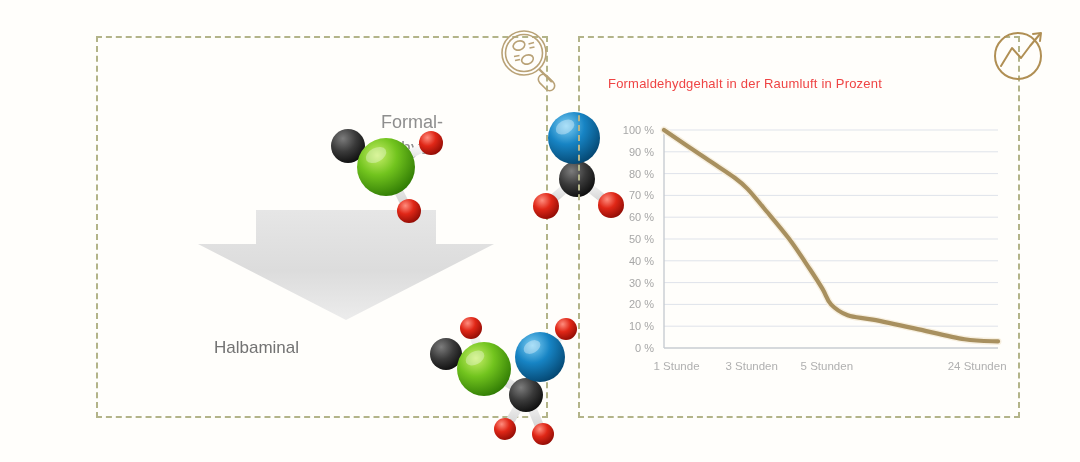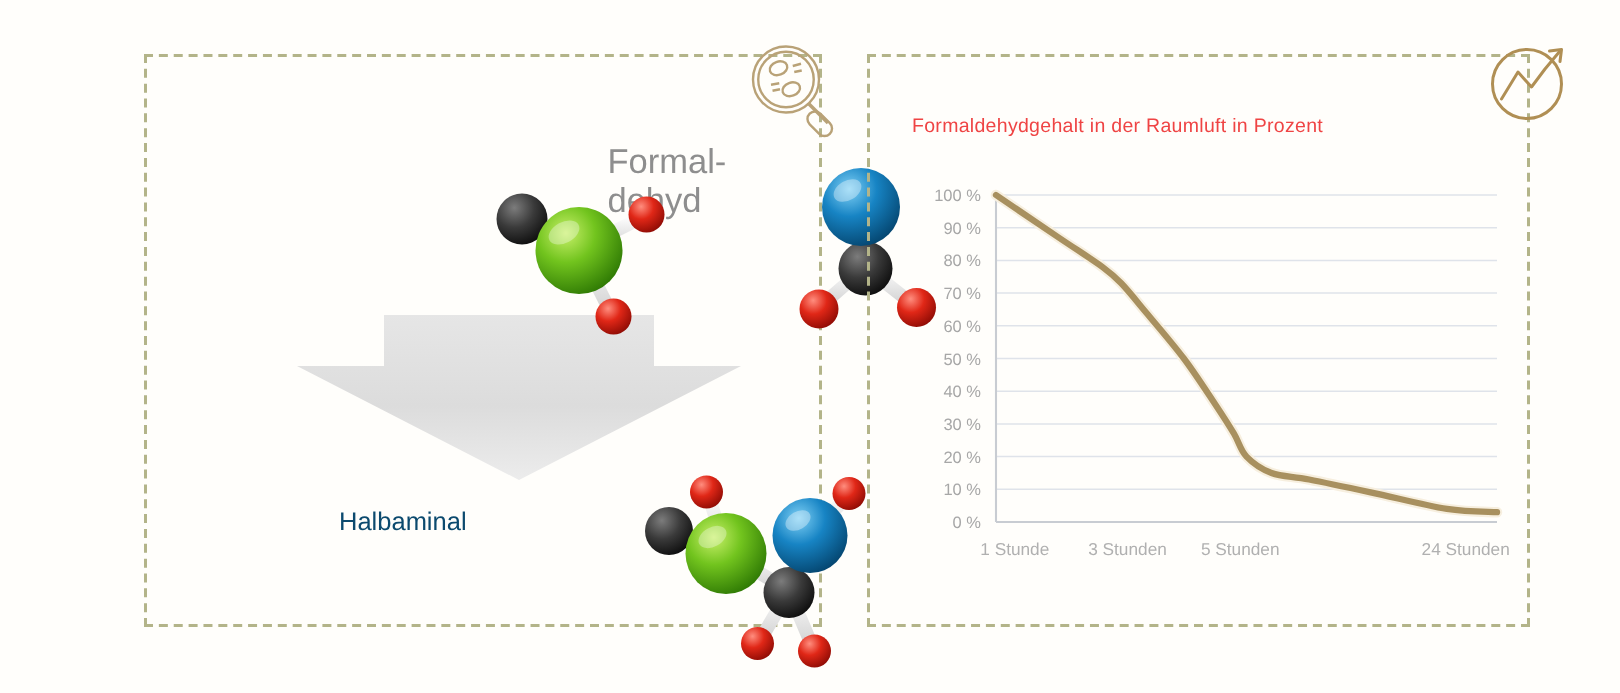--- a/index.html
+++ b/index.html
@@ -43,35 +43,34 @@
     font-size: 17px;
     line-height: 26px;
     color: #8e8e8e;
     letter-spacing: .1px;
   }
   #left-text span { display: block; }
 
   #label-formaldehyd {
     position: absolute;
     left: 283px;
-    top: 56px;
+    top: 71px;
     width: 90px;
-    font-size: 23px;
+    font-size: 18px;
     line-height: 26px;
     color: #8e8e8e;
-    margin-left: 24px;
   }
   #label-formaldehyd span { display: block; }
 
   #label-halbaminal {
     position: absolute;
-    left: 128px;
+    left: 116px;
     top: 300px;
     font-size: 17px;
-    color: #0c4a6e;
+    color: #737373;
   }
 
   
   #arrow-down {
     position: absolute;
     left: 100px;
     top: 172px;
     width: 296px;
     height: 110px;
   }

